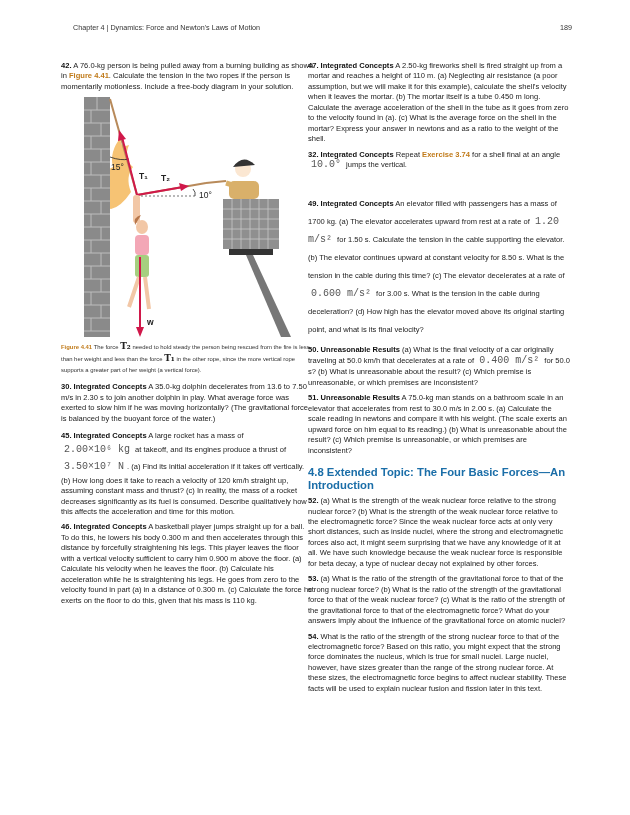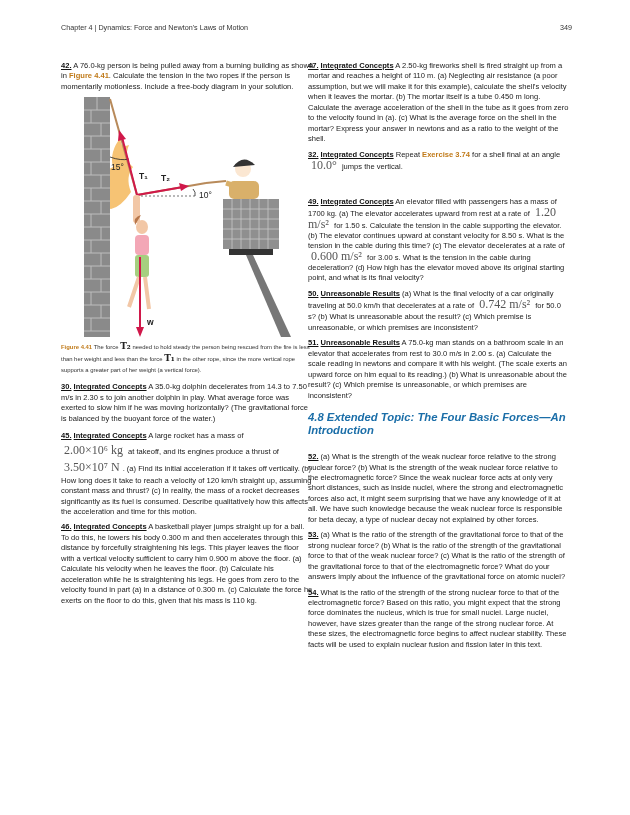--- a/index.html
+++ b/index.html
@@ -1,38 +1,38 @@
 <!DOCTYPE html>
 <html><head>
 <meta charset="utf-8">
 <style>
   html, body { margin: 0; padding: 0; background: #ffffff; }
   body { width: 630px; height: 815px; position: relative; overflow: hidden;
          font-family: "Liberation Sans", sans-serif; color: #222; }
-  .hdr { position: absolute; top: 23px; left: 61px; right: 58px; font-size: 7.2px; color: #333; display: flex; justify-content: space-between; }
+  .hdr { position: absolute; top: 23px; left: 73px; right: 58px; font-size: 7.2px; color: #333; display: flex; justify-content: space-between; }
   .col { position: absolute; top: 61px; font-size: 7.55px; line-height: 10.45px; }
   .col.left { left: 61px; width: 253px; }
   .col.right { left: 308px; width: 262px; }
   .prob { margin: 0 0 5px 0; }
-  .prob b { font-weight: bold; color: #111; text-decoration: underline; }
+  .prob b { font-weight: bold; color: #111; }
   .link { color: #c07a19; font-weight: bold; }
-  .math { font-family: Liberation Serif, serif; font-size: 12px; color: #555; padding: 0 3px; }
+  .math { font-family: Liberation Mono, monospace; font-size: 10px; color: #555; padding: 0 3px; }
   .mline { line-height: 14px; }
   .caption { font-size: 5.9px; line-height: 11px; color: #333; margin: 4px 0 6px 0; }
   .caption .flabel { color: #c07a19; font-weight: bold; }
   .caption .m { font-family: "DejaVu Serif", serif; font-weight: bold; font-size: 9px; color: #222; }
-  .section-title { color: #1b6ea8; font-weight: bold; font-size: 11.3px; line-height: 13px; margin: 10px 0 15px 0; font-style: italic; }
+  .section-title { color: #1b6ea8; font-weight: bold; font-size: 11.3px; line-height: 13px; margin: 10px 0 4px 0; }
   .figure { width: 253px; height: 240px; position: relative; }
 </style>
 </head>
 <body>
 
 <div class="hdr">
   <span>Chapter 4 | Dynamics: Force and Newton's Laws of Motion</span>
-  <span>349</span>
+  <span>189</span>
 </div>
 
 <div class="col left">
   <p class="prob">
     <b>42.</b><span> A 76.0-kg person is being pulled away from a burning building as shown in </span><span class="link">Figure 4.41</span><span>. Calculate the tension in the two ropes if the person is momentarily motionless. Include a free-body diagram in your solution.</span>
   </p>
 
   <div class="figure">
     <svg width="253" height="240" viewBox="0 0 253 240">
 
@@ -134,44 +134,44 @@
       <rect x="168" y="152" width="44" height="6" fill="#333"></rect>
       <polygon points="185,158 192,158 230,240 220,240" fill="#777"></polygon>
     </svg>
   </div>
 
   <p class="caption">
     <span class="flabel">Figure 4.41</span><span> The force </span><span class="m">T₂</span><span> needed to hold steady the person being rescued from the fire is less than her weight and less than the force </span><span class="m">T₁</span><span> in the other rope, since the more vertical rope supports a greater part of her weight (a vertical force).</span>
   </p>
 
   <p class="prob">
-    <b>30.</b> <b>Integrated Concepts</b><span> A 35.0-kg dolphin decelerates from 14.3 to 7.50 m/s in 2.30 s to join another dolphin in play. What average force was exerted to slow him if he was moving horizontally? (The gravitational force is balanced by the buoyant force of the water.)</span>
+    <b>30.</b> <b>Integrated Concepts</b><span> A 35.0-kg dolphin decelerates from 13.6 to 7.50 m/s in 2.30 s to join another dolphin in play. What average force was exerted to slow him if he was moving horizontally? (The gravitational force is balanced by the buoyant force of the water.)</span>
   </p>
   <p class="prob mline" style="line-height:10.45px;margin-top:7px;">
     <b>45.</b> <b>Integrated Concepts</b><span> A large rocket has a mass of</span><br>
     <span class="math" style="line-height:16px;text-align:center;">2.00×10⁶ kg</span><span> at takeoff, and its engines produce a thrust of</span><br>
     <span class="math" style="line-height:18px;">3.50×10⁷ N</span><span>. (a) Find its initial acceleration if it takes off vertically. (b) How long does it take to reach a velocity of 120 km/h straight up, assuming constant mass and thrust? (c) In reality, the mass of a rocket decreases significantly as its fuel is consumed. Describe qualitatively how this affects the acceleration and time for this motion.</span>
   </p>
   <p class="prob">
     <b>46.</b> <b>Integrated Concepts</b><span> A basketball player jumps straight up for a ball. To do this, he lowers his body 0.300 m and then accelerates through this distance by forcefully straightening his legs. This player leaves the floor with a vertical velocity sufficient to carry him 0.900 m above the floor. (a) Calculate his velocity when he leaves the floor. (b) Calculate his acceleration while he is straightening his legs. He goes from zero to the velocity found in part (a) in a distance of 0.300 m. (c) Calculate the force he exerts on the floor to do this, given that his mass is 110 kg.</span>
   </p>
 </div>
 
 <div class="col right">
   <p class="prob">
     <b>47.</b> <b>Integrated Concepts</b><span> A 2.50-kg fireworks shell is fired straight up from a mortar and reaches a height of 110 m. (a) Neglecting air resistance (a poor assumption, but we will make it for this example), calculate the shell's velocity when it leaves the mortar. (b) The mortar itself is a tube 0.450 m long. Calculate the average acceleration of the shell in the tube as it goes from zero to the velocity found in (a). (c) What is the average force on the shell in the mortar? Express your answer in newtons and as a ratio to the weight of the shell.</span>
   </p>
   <p class="prob">
     <b>32.</b> <b>Integrated Concepts</b><span> Repeat </span><span class="link">Exercise 3.74</span><span> for a shell final at an angle </span><span class="math">10.0°</span><span> jumps the vertical.</span>
   </p>
-  <p class="prob" style="line-height:10px;margin-top:24px;">
+  <p class="prob" style="line-height:18px;margin-top:24px;">
     <b>49.</b> <b>Integrated Concepts</b><span> An elevator filled with passengers has a mass of 1700 kg. (a) The elevator accelerates upward from rest at a rate of </span><span class="math">1.20 m/s²</span><span> for 1.50 s. Calculate the tension in the cable supporting the elevator. (b) The elevator continues upward at constant velocity for 8.50 s. What is the tension in the cable during this time? (c) The elevator decelerates at a rate of </span><span class="math">0.600 m/s²</span><span> for 3.00 s. What is the tension in the cable during deceleration? (d) How high has the elevator moved above its original starting point, and what is its final velocity?</span>
   </p>
   <p class="prob" style="line-height:11.2px;">
-    <b>50.</b> <b>Unreasonable Results</b><span> (a) What is the final velocity of a car originally traveling at 50.0 km/h that decelerates at a rate of </span><span class="math">0.742 m/s²</span><span> for 50.0 s? (b) What is unreasonable about the result? (c) Which premise is unreasonable, or which premises are inconsistent?</span>
+    <b>50.</b> <b>Unreasonable Results</b><span> (a) What is the final velocity of a car originally traveling at 50.0 km/h that decelerates at a rate of </span><span class="math">0.400 m/s²</span><span> for 50.0 s? (b) What is unreasonable about the result? (c) Which premise is unreasonable, or which premises are inconsistent?</span>
   </p>
   <p class="prob">
     <b>51.</b> <b>Unreasonable Results</b><span> A 75.0-kg man stands on a bathroom scale in an elevator that accelerates from rest to 30.0 m/s in 2.00 s. (a) Calculate the scale reading in newtons and compare it with his weight. (The scale exerts an upward force on him equal to its reading.) (b) What is unreasonable about the result? (c) Which premise is unreasonable, or which premises are inconsistent?</span>
   </p>
 
   <h2 class="section-title">4.8 Extended Topic: The Four Basic Forces—An Introduction</h2>
 
   <p class="prob">
     <b>52.</b><span> (a) What is the strength of the weak nuclear force relative to the strong nuclear force? (b) What is the strength of the weak nuclear force relative to the electromagnetic force? Since the weak nuclear force acts at only very short distances, such as inside nuclei, where the strong and electromagnetic forces also act, it might seem surprising that we have any knowledge of it at all. We have such knowledge because the weak nuclear force is responsible for beta decay, a type of nuclear decay not explained by other forces.</span>
   </p>

